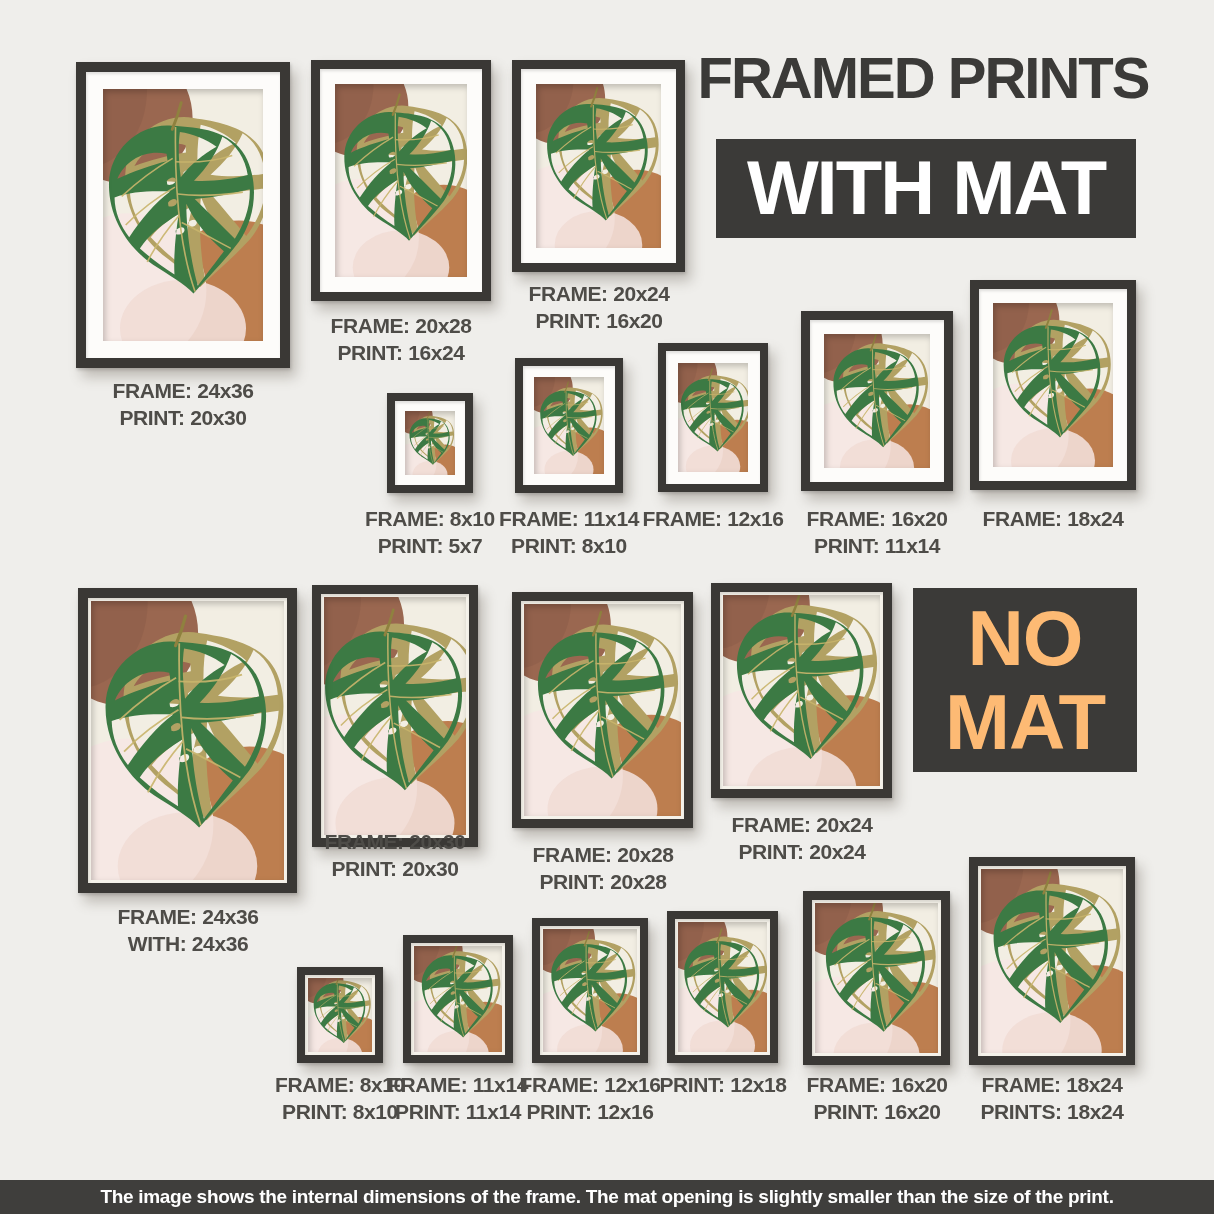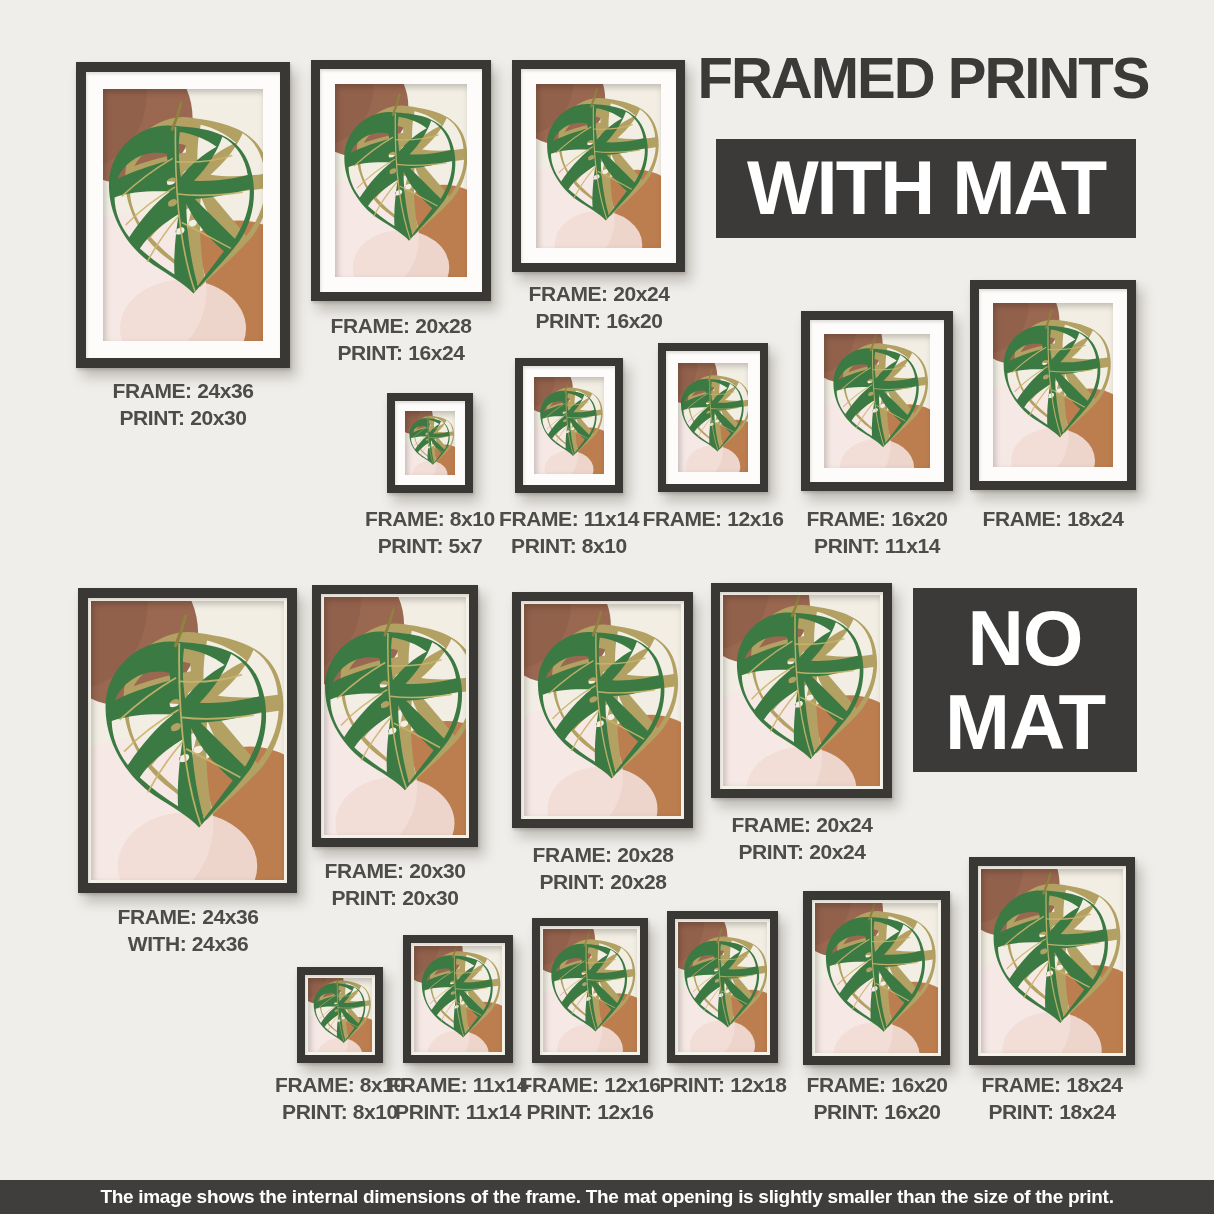--- a/index.html
+++ b/index.html
@@ -51,21 +51,21 @@
   }
   .with-mat-banner {
     position:absolute; left:716px; top:139px; width:420px; height:99px;
     background:#3b3a38; color:#ffffff;
     text-align:center; font-weight:bold;
     font-size:76px; line-height:97px; letter-spacing:-2px;
     white-space:nowrap;
   }
   .no-mat-banner {
     position:absolute; left:913px; top:588px; width:224px; height:184px;
-    background:#3b3a38; color:#ffffff;
+    background:#3b3a38; color:#fdba74;
     text-align:center; font-weight:bold;
     font-size:78px; line-height:84px; letter-spacing:-1px;
     padding-top:8px; box-sizing:border-box;
   }
   
   .footer-bar {
     position:absolute; left:0; top:1180px; width:1214px; height:34px;
     background:#3f3e3c; color:#ffffff;
     text-align:center; font-weight:bold;
     font-size:19px; line-height:33px; letter-spacing:-0.3px;
@@ -236,21 +236,21 @@
       <div>WITH: 24x36</div>
     </div>
     <div class="frame" style="left: 312px; top: 585px; width: 166px; height: 262px;">
       <div class="mat" style="inset: 9px; background: rgb(245, 242, 234);"></div>
       <div class="art-wrap" style="inset: 12px;">
         <svg class="art" viewBox="0 0 100 140" preserveAspectRatio="xMidYMid slice">
           <use href="#monstera"></use>
         </svg>
       </div>
     </div>
-    <div class="size-label" style="left: 270px; top: 857px;">
+    <div class="size-label" style="left: 270px; top: 828px;">
       <div>FRAME: 20x30</div>
       <div>PRINT: 20x30</div>
     </div>
     <div class="frame" style="left: 512px; top: 592px; width: 181px; height: 236px;">
       <div class="mat" style="inset: 9px; background: rgb(245, 242, 234);"></div>
       <div class="art-wrap" style="inset: 12px;">
         <svg class="art" viewBox="0 0 100 140" preserveAspectRatio="xMidYMid slice">
           <use href="#monstera"></use>
         </svg>
       </div>
@@ -333,15 +333,15 @@
     <div class="frame" style="left: 969px; top: 857px; width: 166px; height: 208px;">
       <div class="mat" style="inset: 9px; background: rgb(245, 242, 234);"></div>
       <div class="art-wrap" style="inset: 12px;">
         <svg class="art" viewBox="0 0 100 140" preserveAspectRatio="xMidYMid slice">
           <use href="#monstera"></use>
         </svg>
       </div>
     </div>
     <div class="size-label" style="left: 927px; top: 1071px;">
       <div>FRAME: 18x24</div>
-      <div>PRINT: 18x24</div>
+      <div>PRINTS: 18x24</div>
     </div>
   </div>
 
 </body></html>

